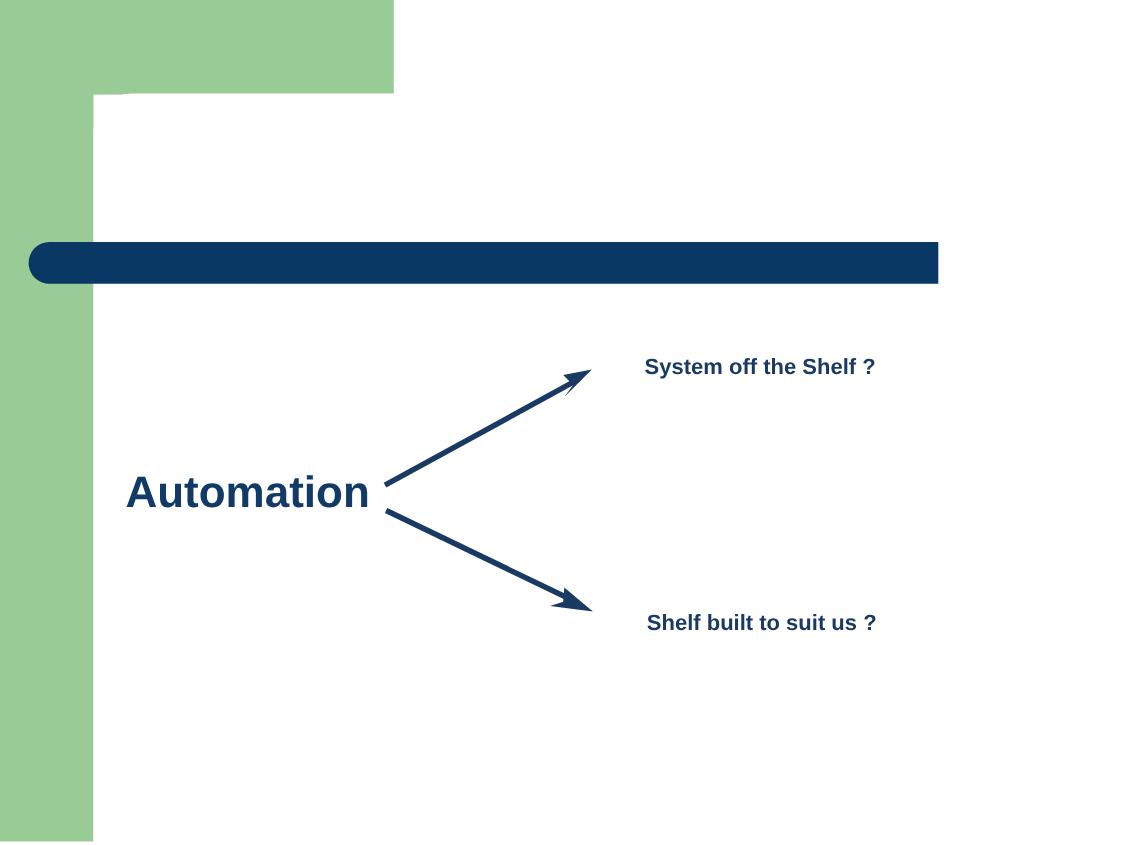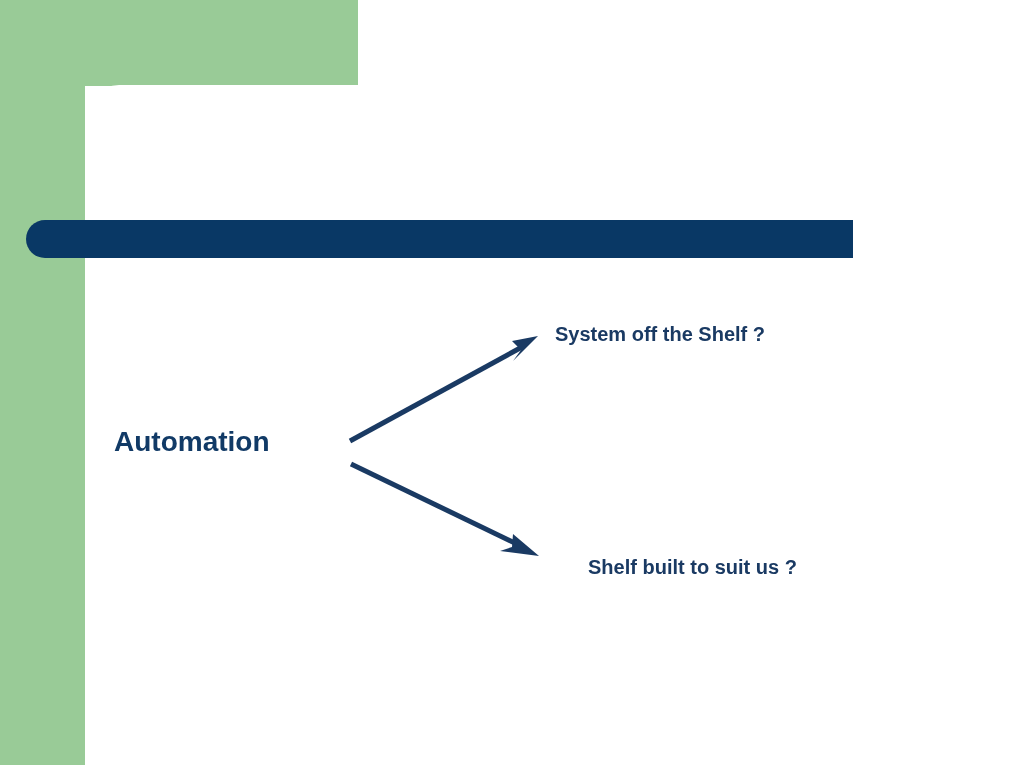--- a/index.html
+++ b/index.html
@@ -53,35 +53,35 @@
     height: 38px;
     background: #093865;
     border-top-left-radius: 19px;
     border-bottom-left-radius: 19px;
   }
   
   .center-label {
     position: absolute;
     left: 114px;
     top: 426px;
-    font-size: 28px;
+    font-size: 40px;
     font-weight: bold;
     color: #113A66;
     letter-spacing: 0px;
     white-space: nowrap;
   }
   .branch-label {
     position: absolute;
     font-size: 20px;
     font-weight: bold;
     color: #1A3A63;
     white-space: nowrap;
   }
   .branch-label.top {
-    left: 555px;
+    left: 586px;
     top: 323px;
   }
   .branch-label.bottom {
     left: 588px;
     top: 556px;
   }
   
   .arrows {
     position: absolute;
     left: 0;

